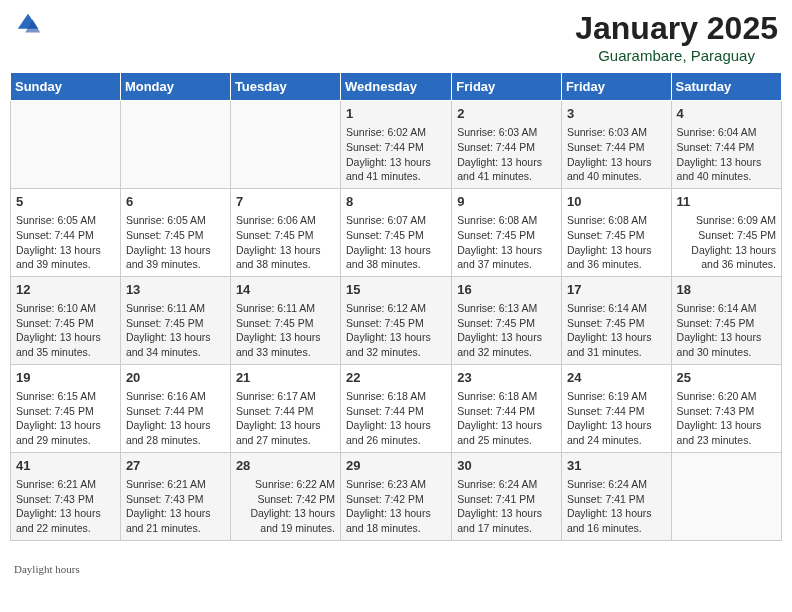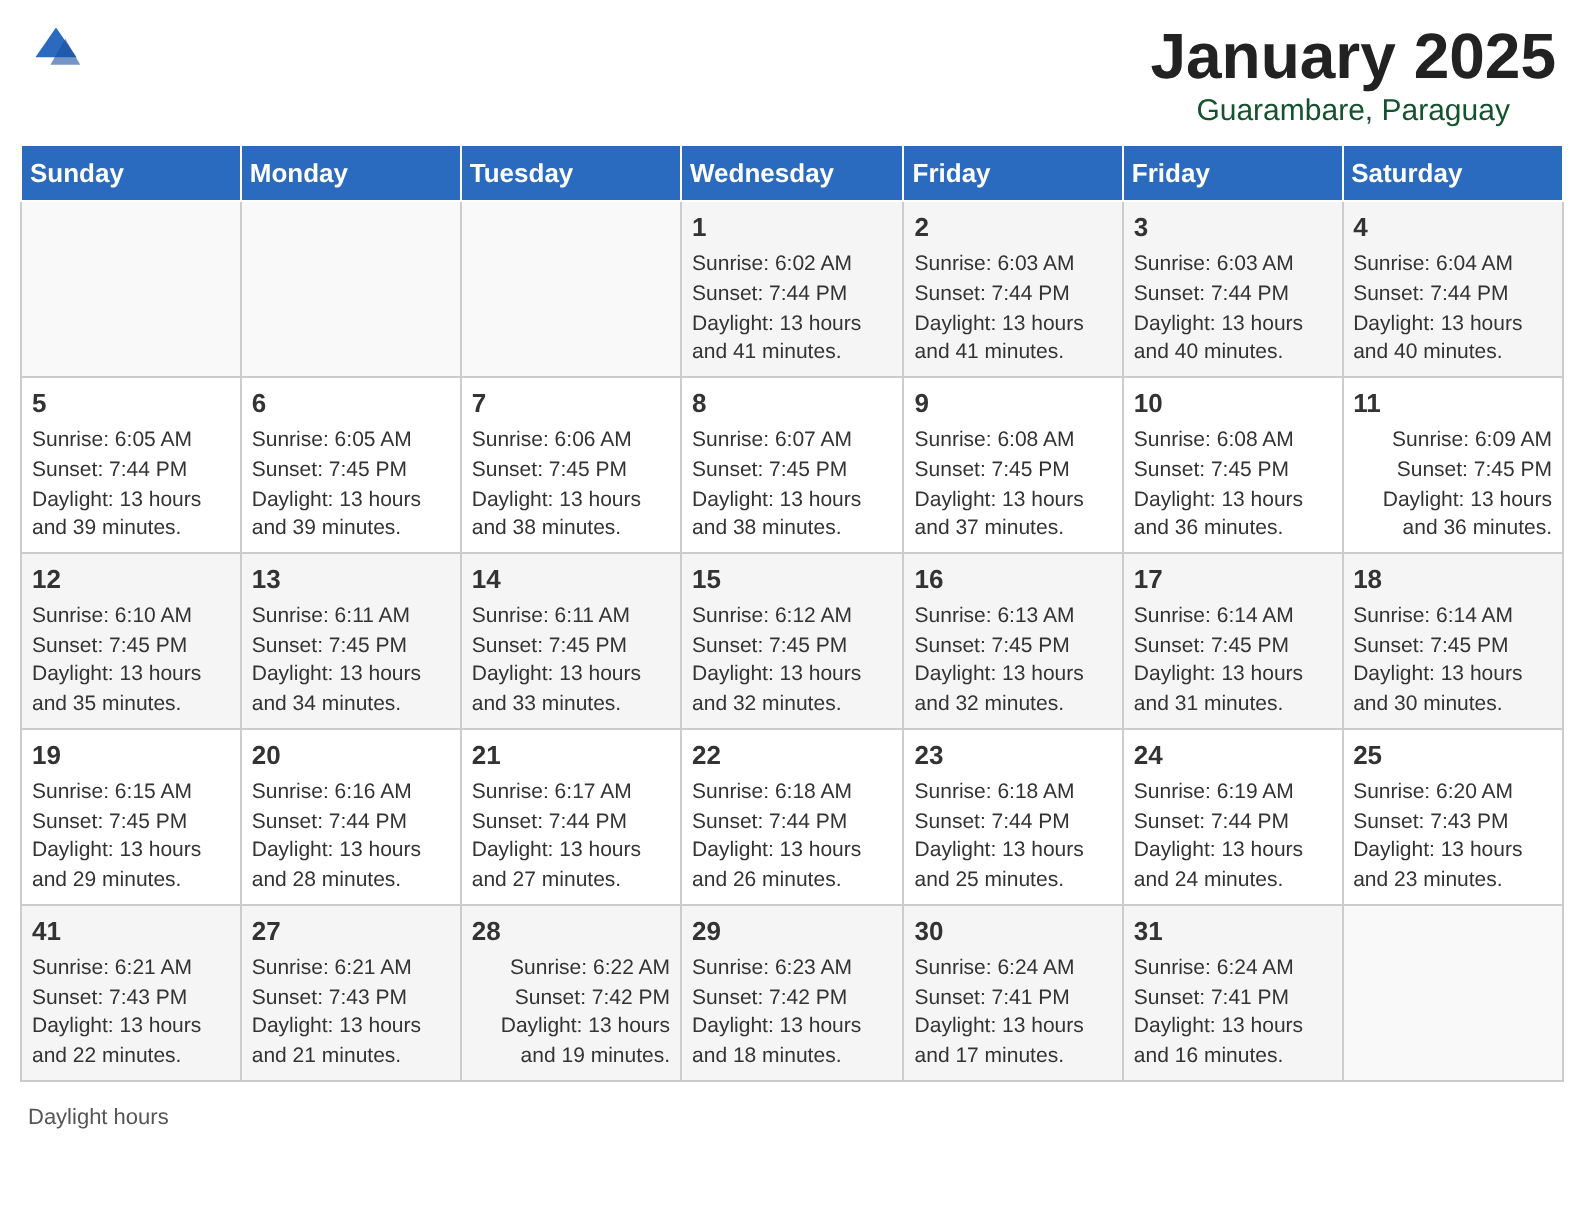--- a/index.html
+++ b/index.html
@@ -82,24 +82,25 @@
       margin-bottom: 2px;
     }
     .day-info {
       font-size: 10.5px;
       color: #333;
     }
     .empty-cell {
       background: #f9f9f9 !important;
     }
     .footer {
-      margin-top: 12px;
+      margin-top: 22px;
       font-size: 11px;
       color: #555;
       padding-left: 4px;
+      font-family: Liberation Serif, serif;
     }
   </style>
 </head>
 <body>
 
 <div class="header">
   <div class="logo">
     <svg class="logo-icon" viewBox="0 0 30 30">
       <polygon points="15,4 26,20 4,20" fill="#2a6bbf"></polygon>
       <polygon points="20,10 28,24 12,24" fill="#1a4fa0" opacity="0.6"></polygon>

